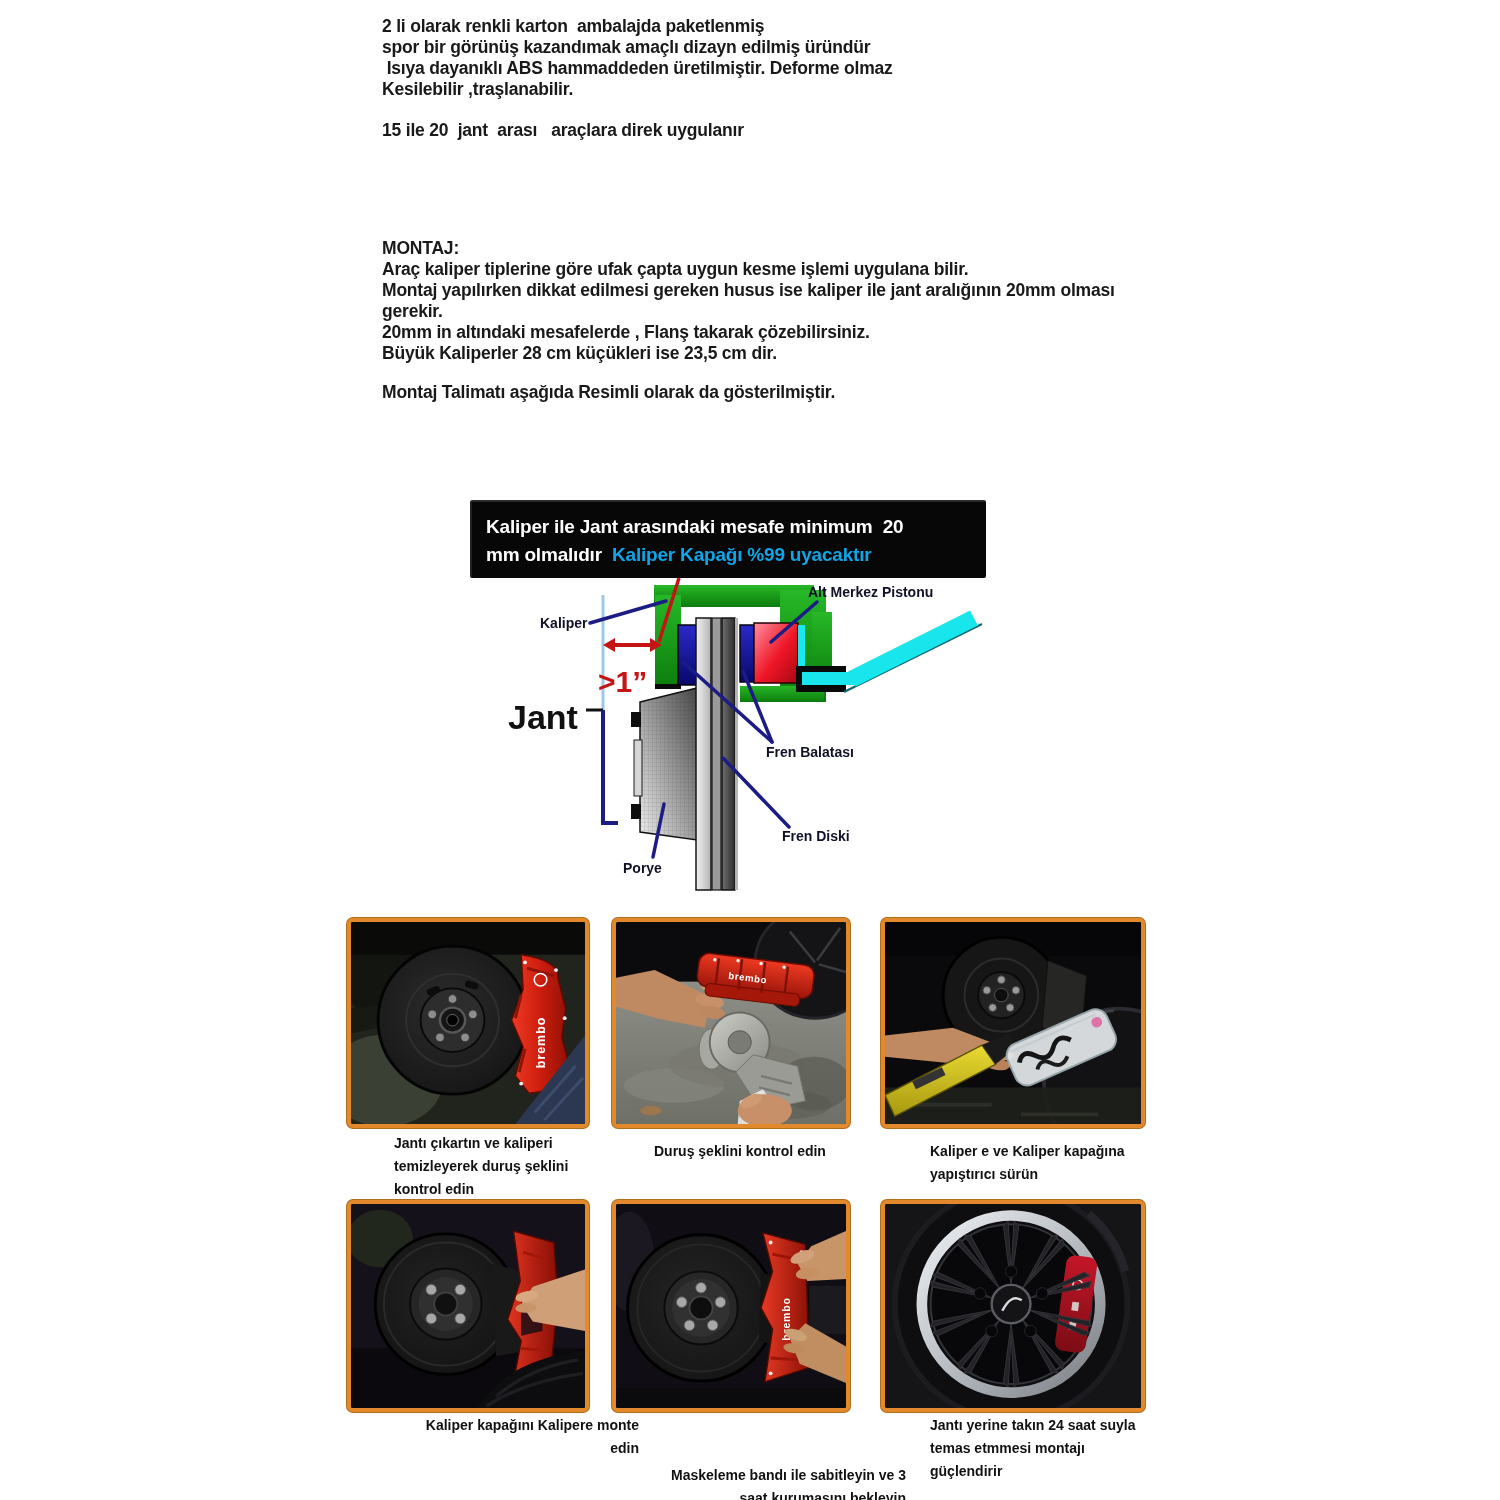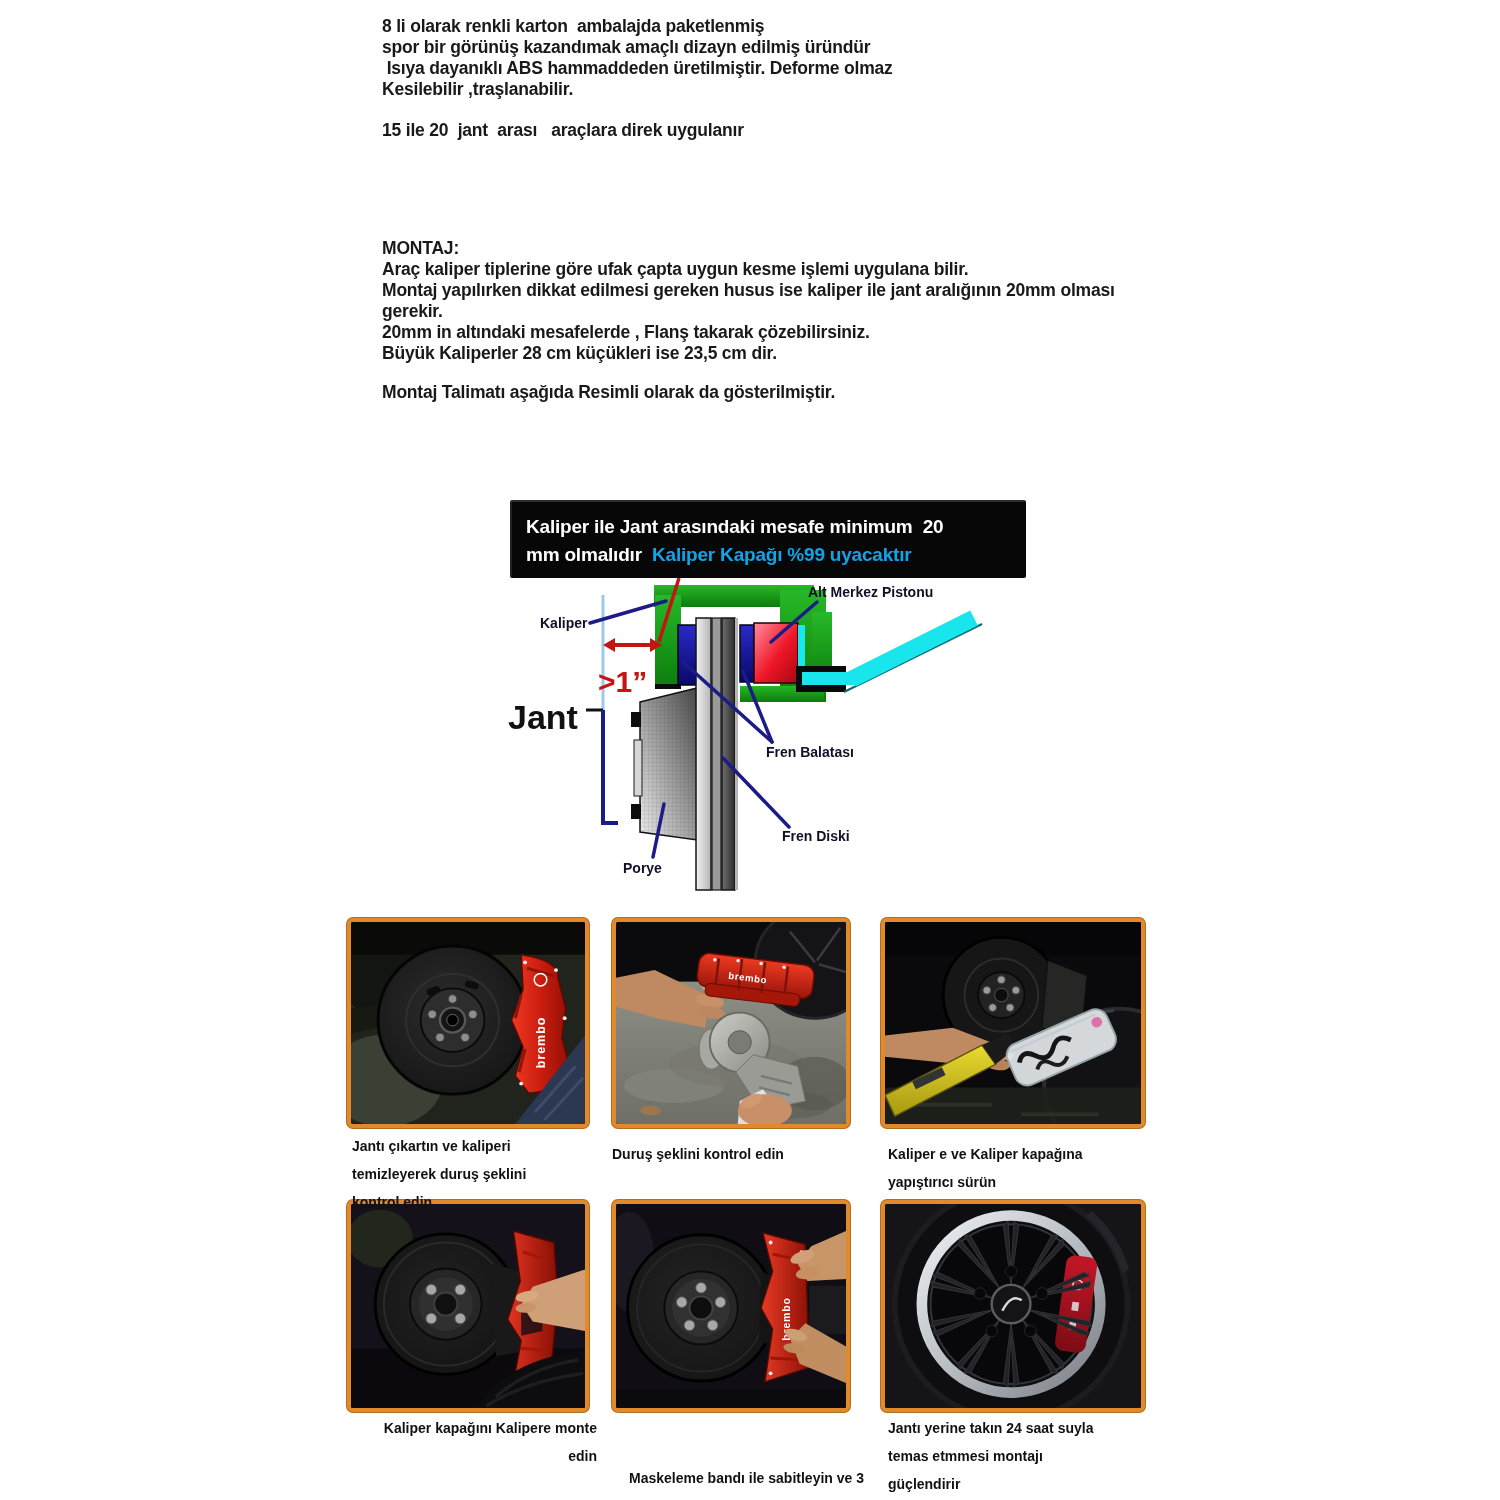--- a/index.html
+++ b/index.html
@@ -6,37 +6,37 @@
   body{
     width:1500px;height:1500px;background:#ffffff;position:relative;
     font-family:"Liberation Sans","DejaVu Sans",sans-serif;overflow:hidden;
   }
   .abs{position:absolute;}
   .txt{font-weight:bold;color:#191919;font-size:17.5px;line-height:21px;white-space:pre-wrap;letter-spacing:-0.2px;}
   .gap{height:20px;}
   .banner{
     position:absolute;left:470px;top:500px;width:516px;height:78px;
     background:#070707;border-radius:2px;box-sizing:border-box;
-    padding:11px 14px 0 14px;border-top:2px solid #2c2c2c;border-left:2px solid #222;margin-left:40px;
+    padding:11px 14px 0 14px;border-top:2px solid #2c2c2c;border-left:2px solid #222;
   }
   .banner .bline{font-weight:bold;font-size:19px;line-height:28px;color:#ffffff;white-space:pre-wrap;letter-spacing:-0.2px;}
   .photo{
     position:absolute;box-sizing:border-box;border:4px solid #e2892b;border-radius:6px;
     overflow:hidden;background:#000;box-shadow:0 0 0 1px #b06f1e;
   }
   .photo svg{display:block;width:100%;height:100%;}
-  .caption{position:absolute;font-weight:bold;color:#111111;font-size:14px;line-height:28px;}
+  .caption{position:absolute;font-weight:bold;color:#111111;font-size:14px;line-height:23px;margin-left:42px;}
   .center{text-align:left;}
   svg text{font-family:"Liberation Sans","DejaVu Sans",sans-serif;}
 </style>
 </head>
 <body>
 
 <div class="abs" style="left:382px;top:16px;">
-  <div class="txt">8 li olarak renkli karton  ambalajda paketlenmiş</div>
+  <div class="txt">2 li olarak renkli karton  ambalajda paketlenmiş</div>
   <div class="txt">spor bir görünüş kazandımak amaçlı dizayn edilmiş üründür</div>
   <div class="txt"> Isıya dayanıklı ABS hammaddeden üretilmiştir. Deforme olmaz</div>
   <div class="txt">Kesilebilir ,traşlanabilir.</div>
   <div class="gap"></div>
   <div class="txt">15 ile 20  jant  arası   araçlara direk uygulanır</div>
 </div>
 
 <div class="abs" style="left:382px;top:238px;">
   <div class="txt">MONTAJ:</div>
   <div class="txt">Araç kaliper tiplerine göre ufak çapta uygun kesme işlemi uygulana bilir.</div>

